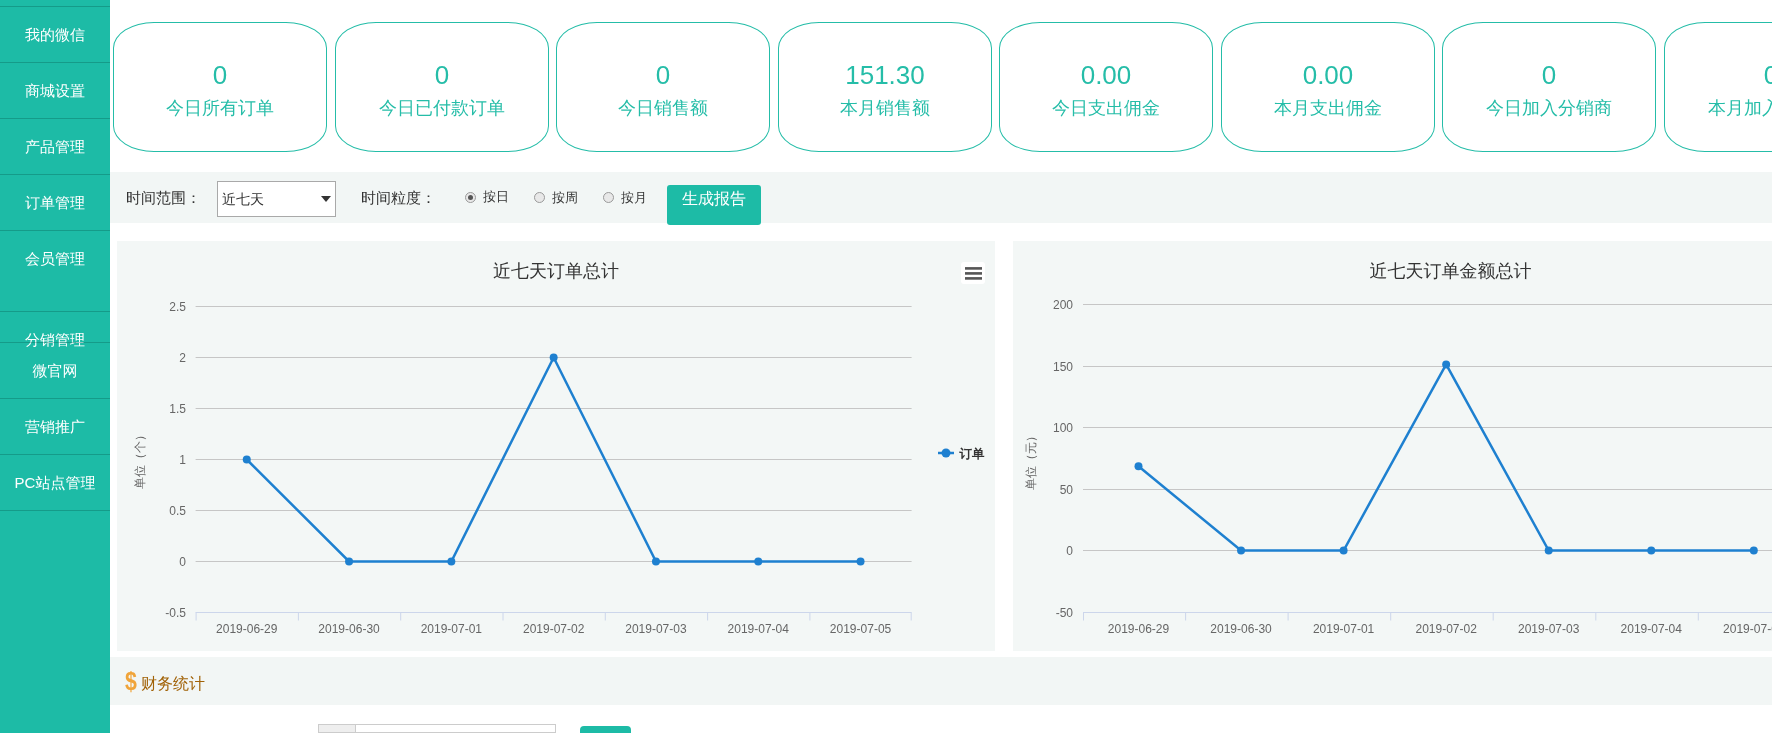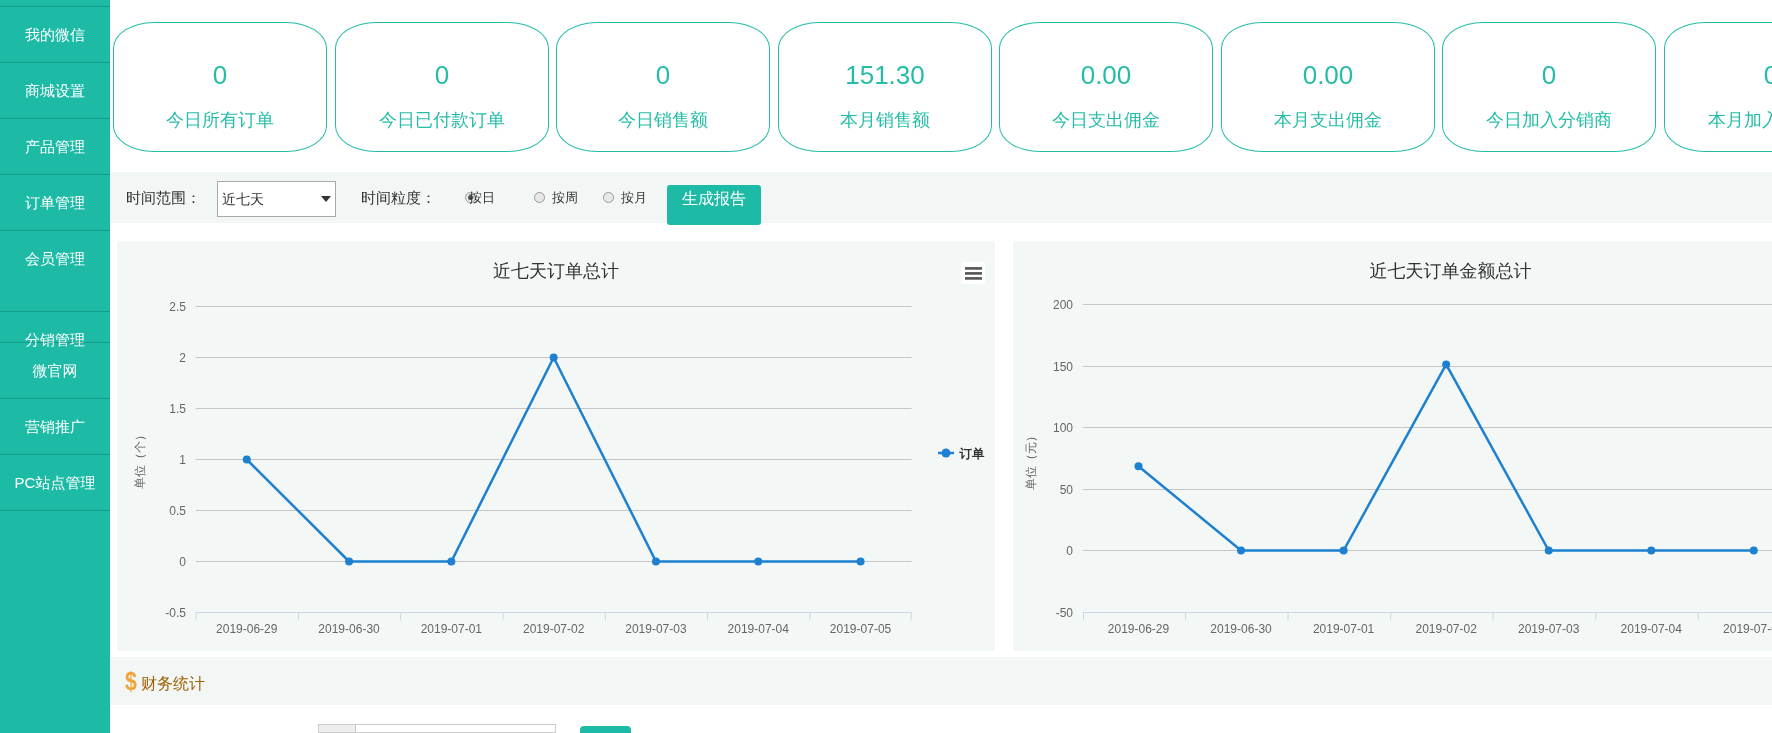--- a/index.html
+++ b/index.html
@@ -12,21 +12,21 @@
     background:#1dbba6; }
   .sidebar .item { position:absolute; left:0; width:110px; height:56px;
     line-height:56px; text-align:center; color:#fff; font-size:15px;
     border-top:1px solid rgba(0,60,50,0.25); }
 
   
   .card { position:absolute; top:22px; width:214px; height:130px;
     border:1px solid #25bda8; border-radius:41px/26px; background:#fff;
     text-align:center; color:#25bda8; }
   .card .num { margin-top:39px; font-size:26px; line-height:26px; }
-  .card .lbl { margin-top:23px; font-size:18px; line-height:18px; }
+  .card .lbl { margin-top:11px; font-size:18px; line-height:18px; }
 
   
   .fbar { position:absolute; left:110px; top:172px; width:1662px; height:51px;
     background:#f2f6f5; }
   .flabel { position:absolute; top:0; height:51px; line-height:51px;
     font-size:15px; color:#333; }
   .sel { position:absolute; left:107px; top:9px; width:119px; height:36px;
     background:#fff; border:1px solid #a9a9a9; font-size:14px; color:#333;
     line-height:34px; padding-left:4px; }
   .sel .arr { position:absolute; right:4px; top:14px; width:0; height:0;
@@ -107,21 +107,21 @@
   <div class="card" style="left:1664px;">
       <div class="num">0</div>
       <div class="lbl">本月加入分销商</div>
     </div>
 
   <div class="fbar">
     <div class="flabel" style="left:16px;">时间范围：</div>
     <div class="sel">近七天<div class="arr"></div></div>
     <div class="flabel" style="left:251px;">时间粒度：</div>
     <div class="radio on" style="left:355px;"></div>
-    <div class="rlabel" style="left:359px;">按日</div>
+    <div class="rlabel" style="left:373px;font-family:Liberation Mono, monospace;">按日</div>
     <div class="radio" style="left:424px;"></div>
     <div class="rlabel" style="left:442px;">按周</div>
     <div class="radio" style="left:493px;"></div>
     <div class="rlabel" style="left:511px;">按月</div>
     <div class="btn-report">生成报告</div>
   </div>
 
   <div class="panel" style="left:117px; width:878px;" id="p1">
     <svg width="878" height="410">
       <text x="439" y="36" font-size="18" fill="#333" text-anchor="middle">近七天订单总计</text>

